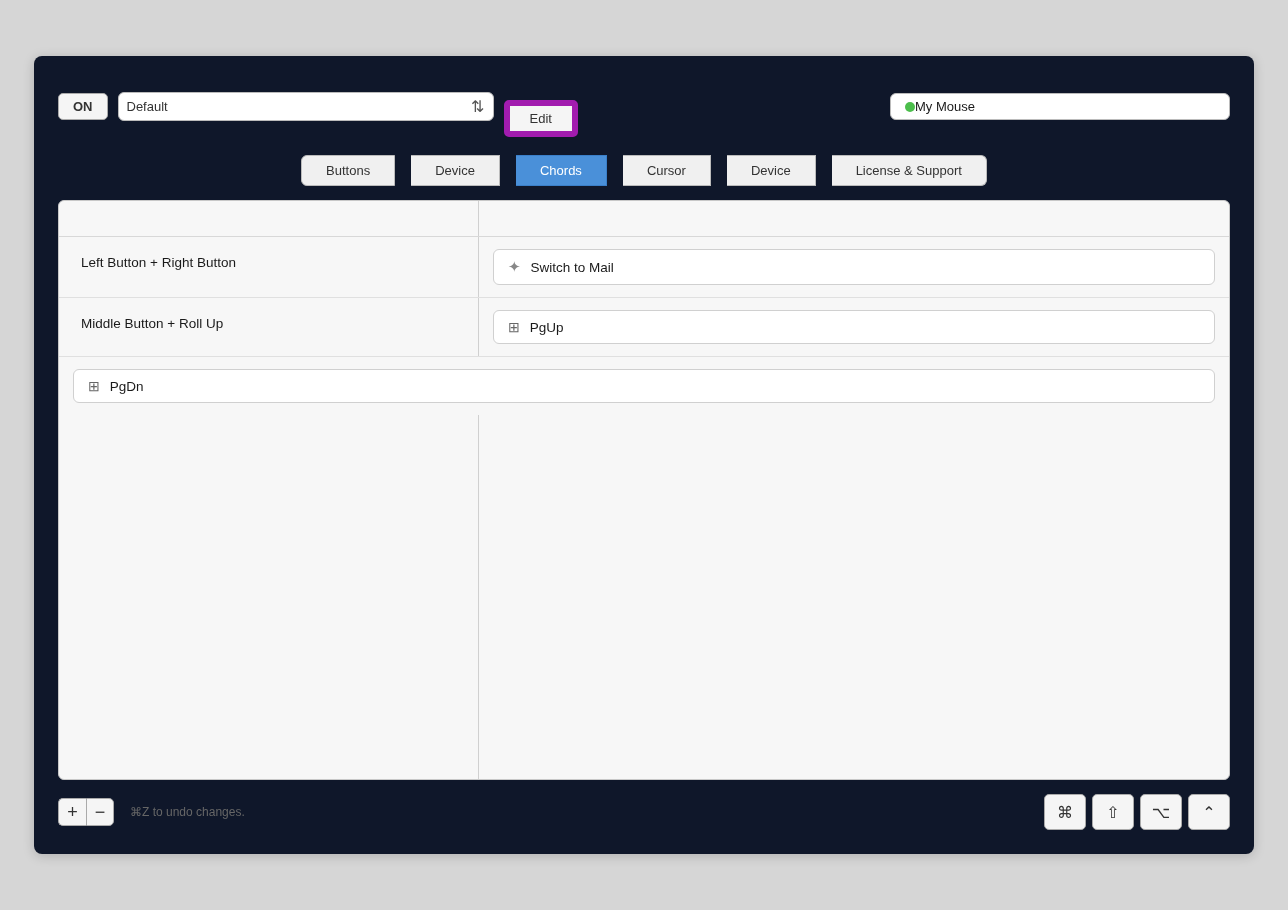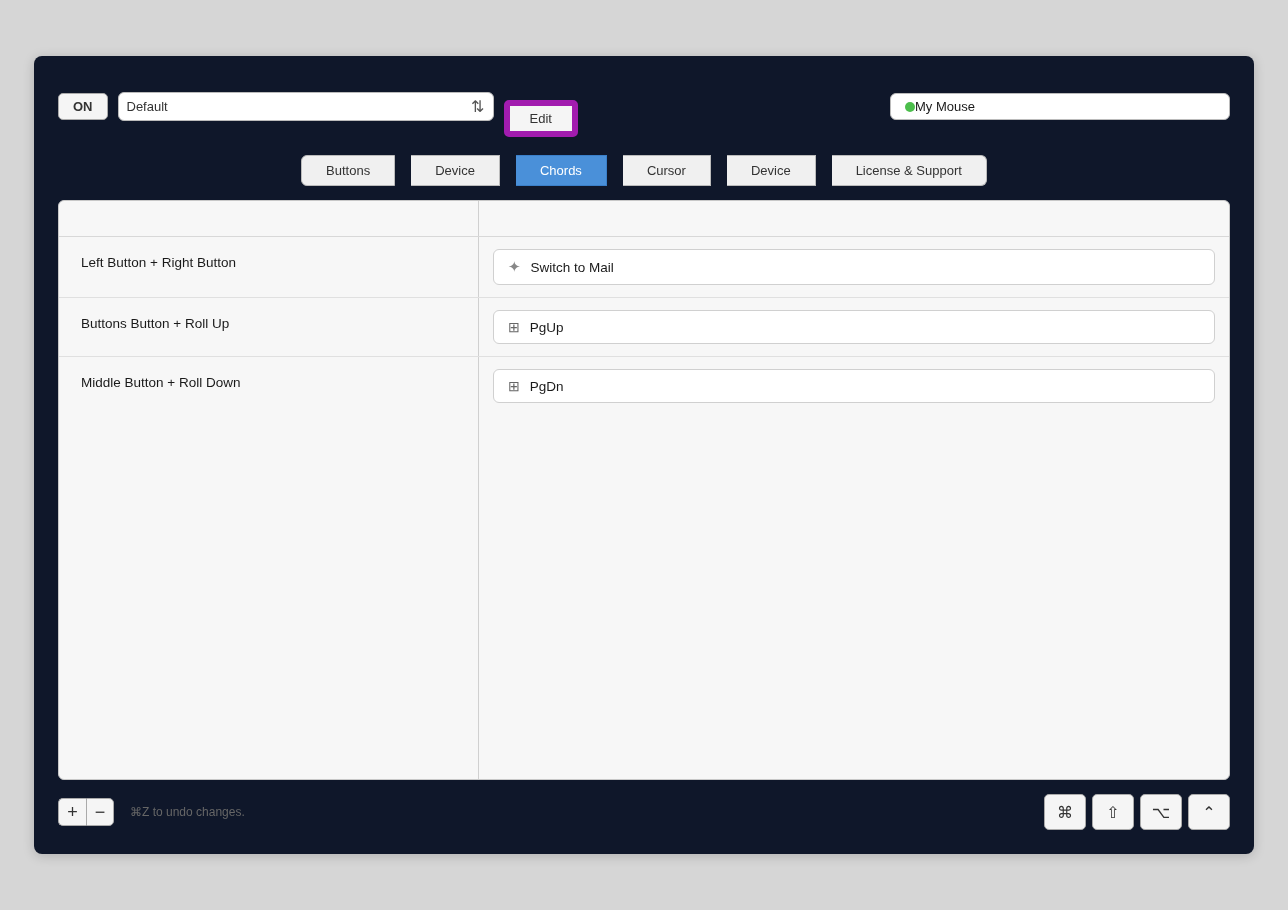--- a/index.html
+++ b/index.html
@@ -323,31 +323,30 @@
           <div class="row-label">Left Button + Right Button</div>
           <div class="row-action">
             <div class="action-box">
               <span class="action-icon" style="font-size:15px; color:#888;">✦</span>
               <span>Switch to Mail</span>
             </div>
           </div>
         </div>
 
         <div class="row-item">
-          <div class="row-label">Buttons Button + Roll Up</div>
+          <div class="row-label">Middle Button + Roll Up</div>
           <div class="row-action">
             <div class="action-box">
               <span class="action-icon" style="font-size:14px; color:#666;">⊞</span>
               <span>PgUp</span>
             </div>
           </div>
         </div>
 
         <div class="row-item">
-          <div class="row-label">Middle Button + Roll Down</div>
           <div class="row-action">
             <div class="action-box">
               <span class="action-icon" style="font-size:14px; color:#666;">⊞</span>
               <span>PgDn</span>
             </div>
           </div>
         </div>
 
 
       </div>

